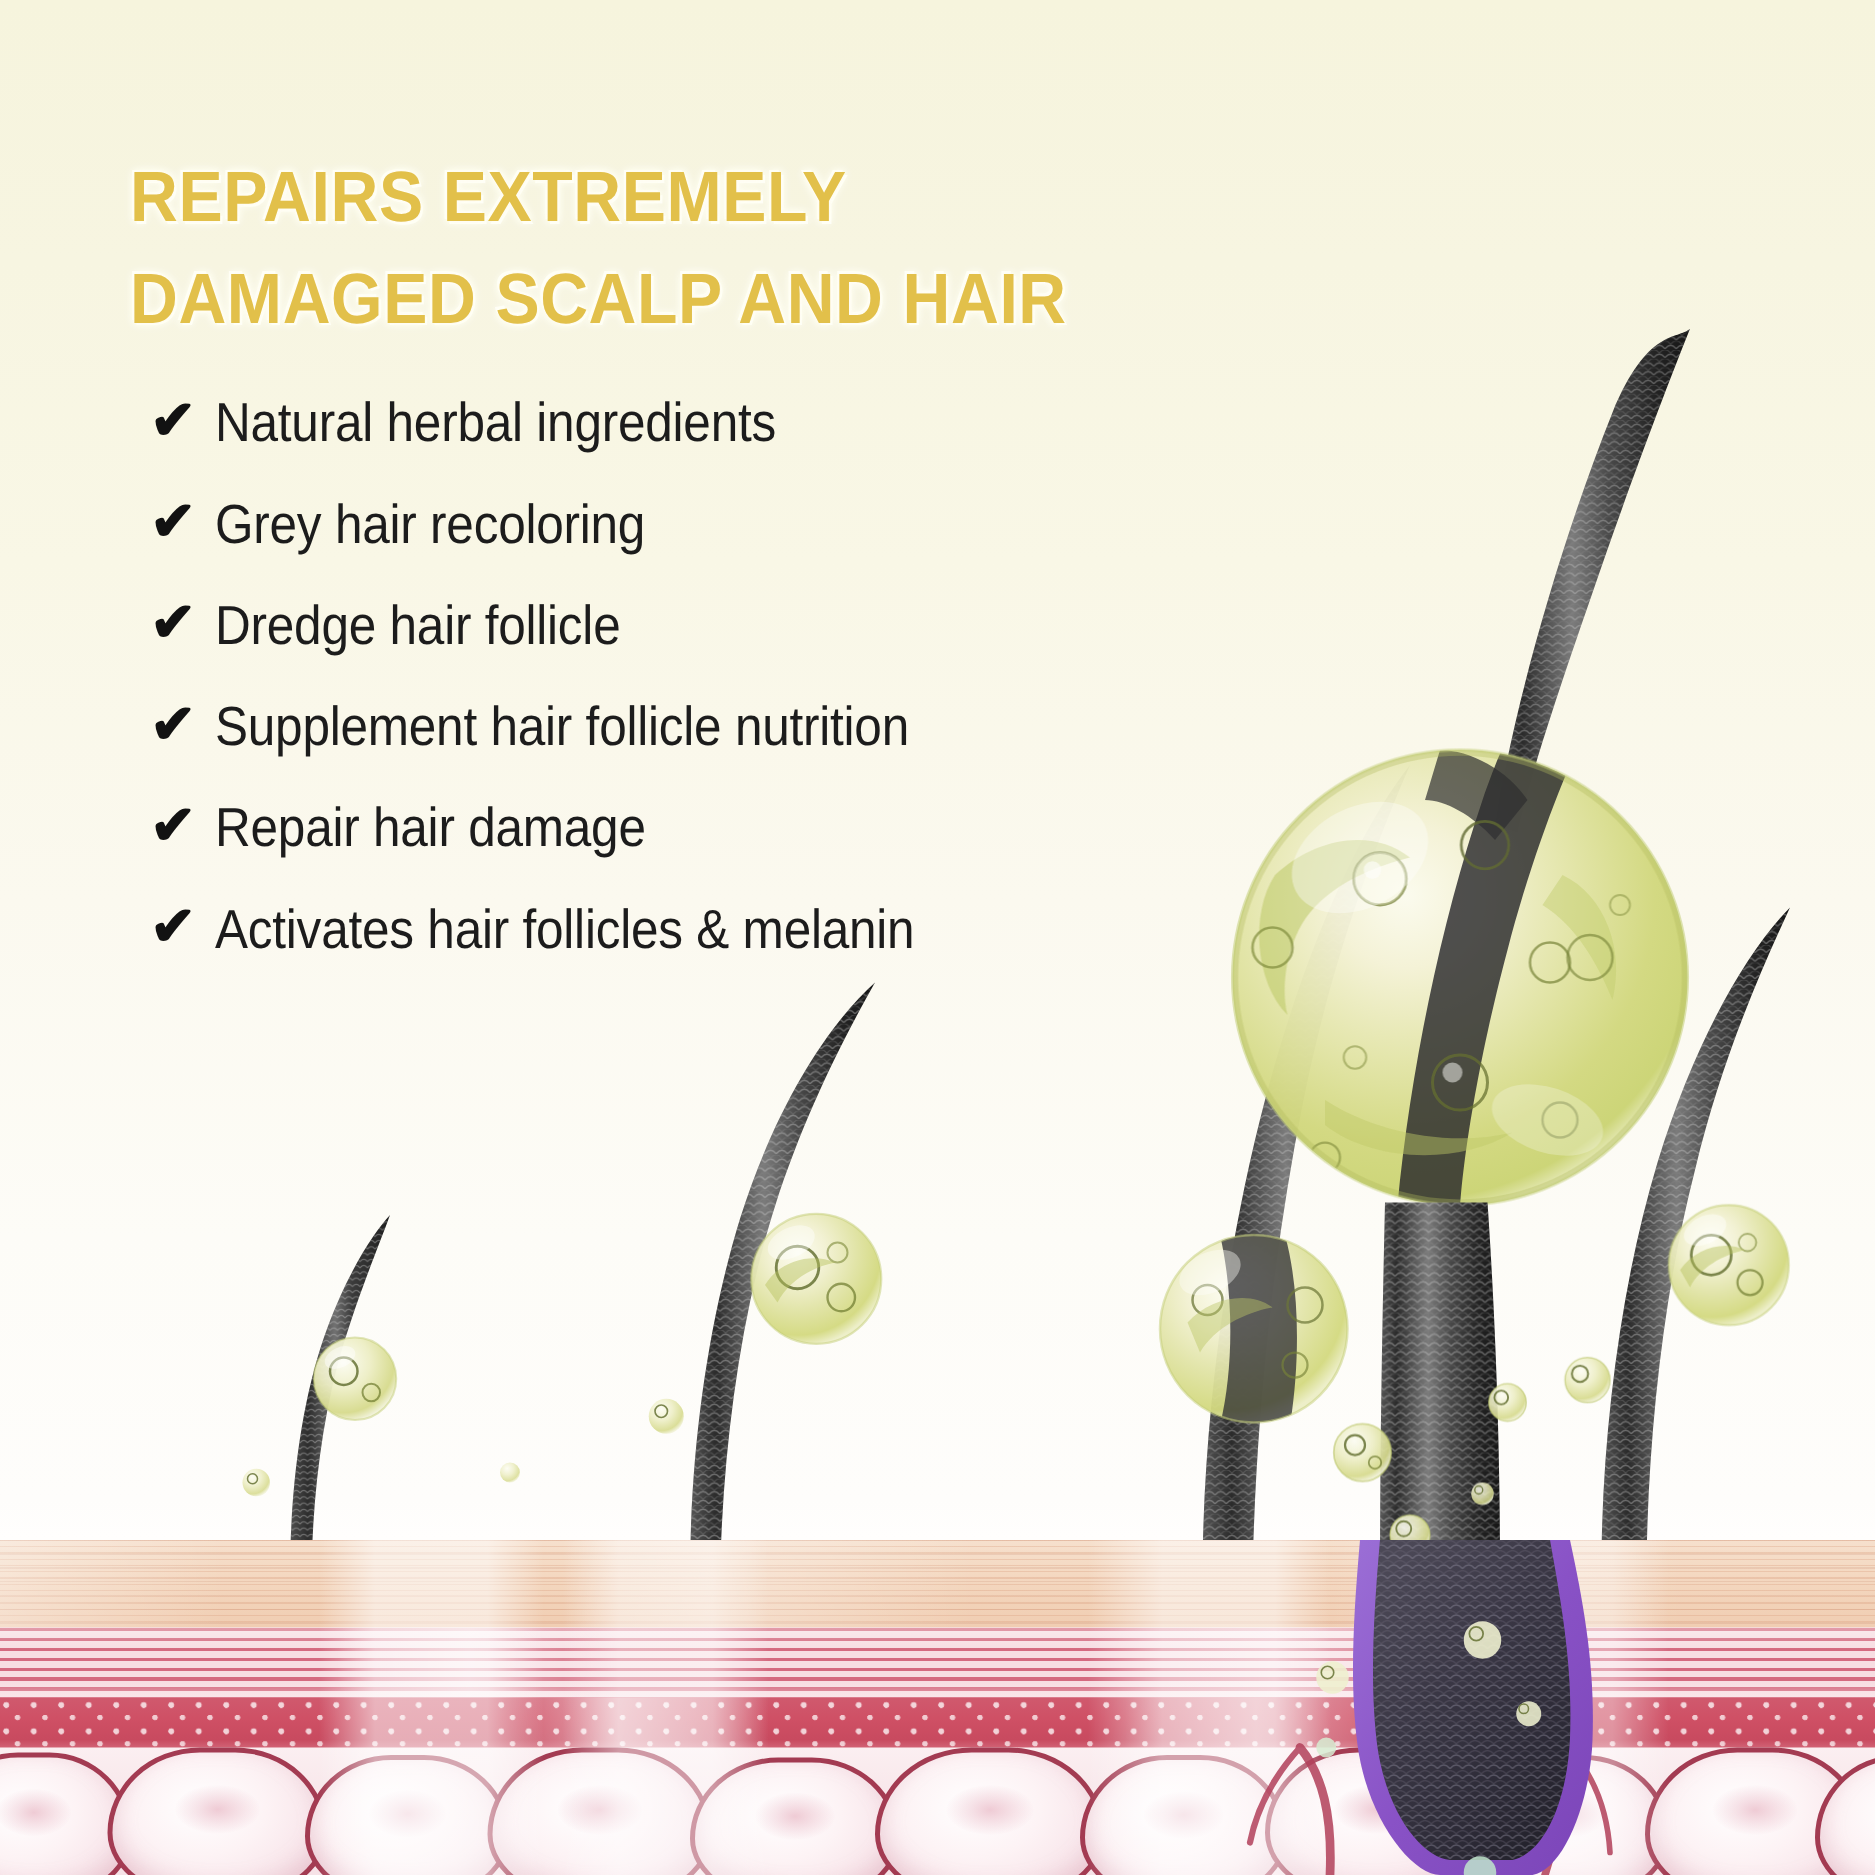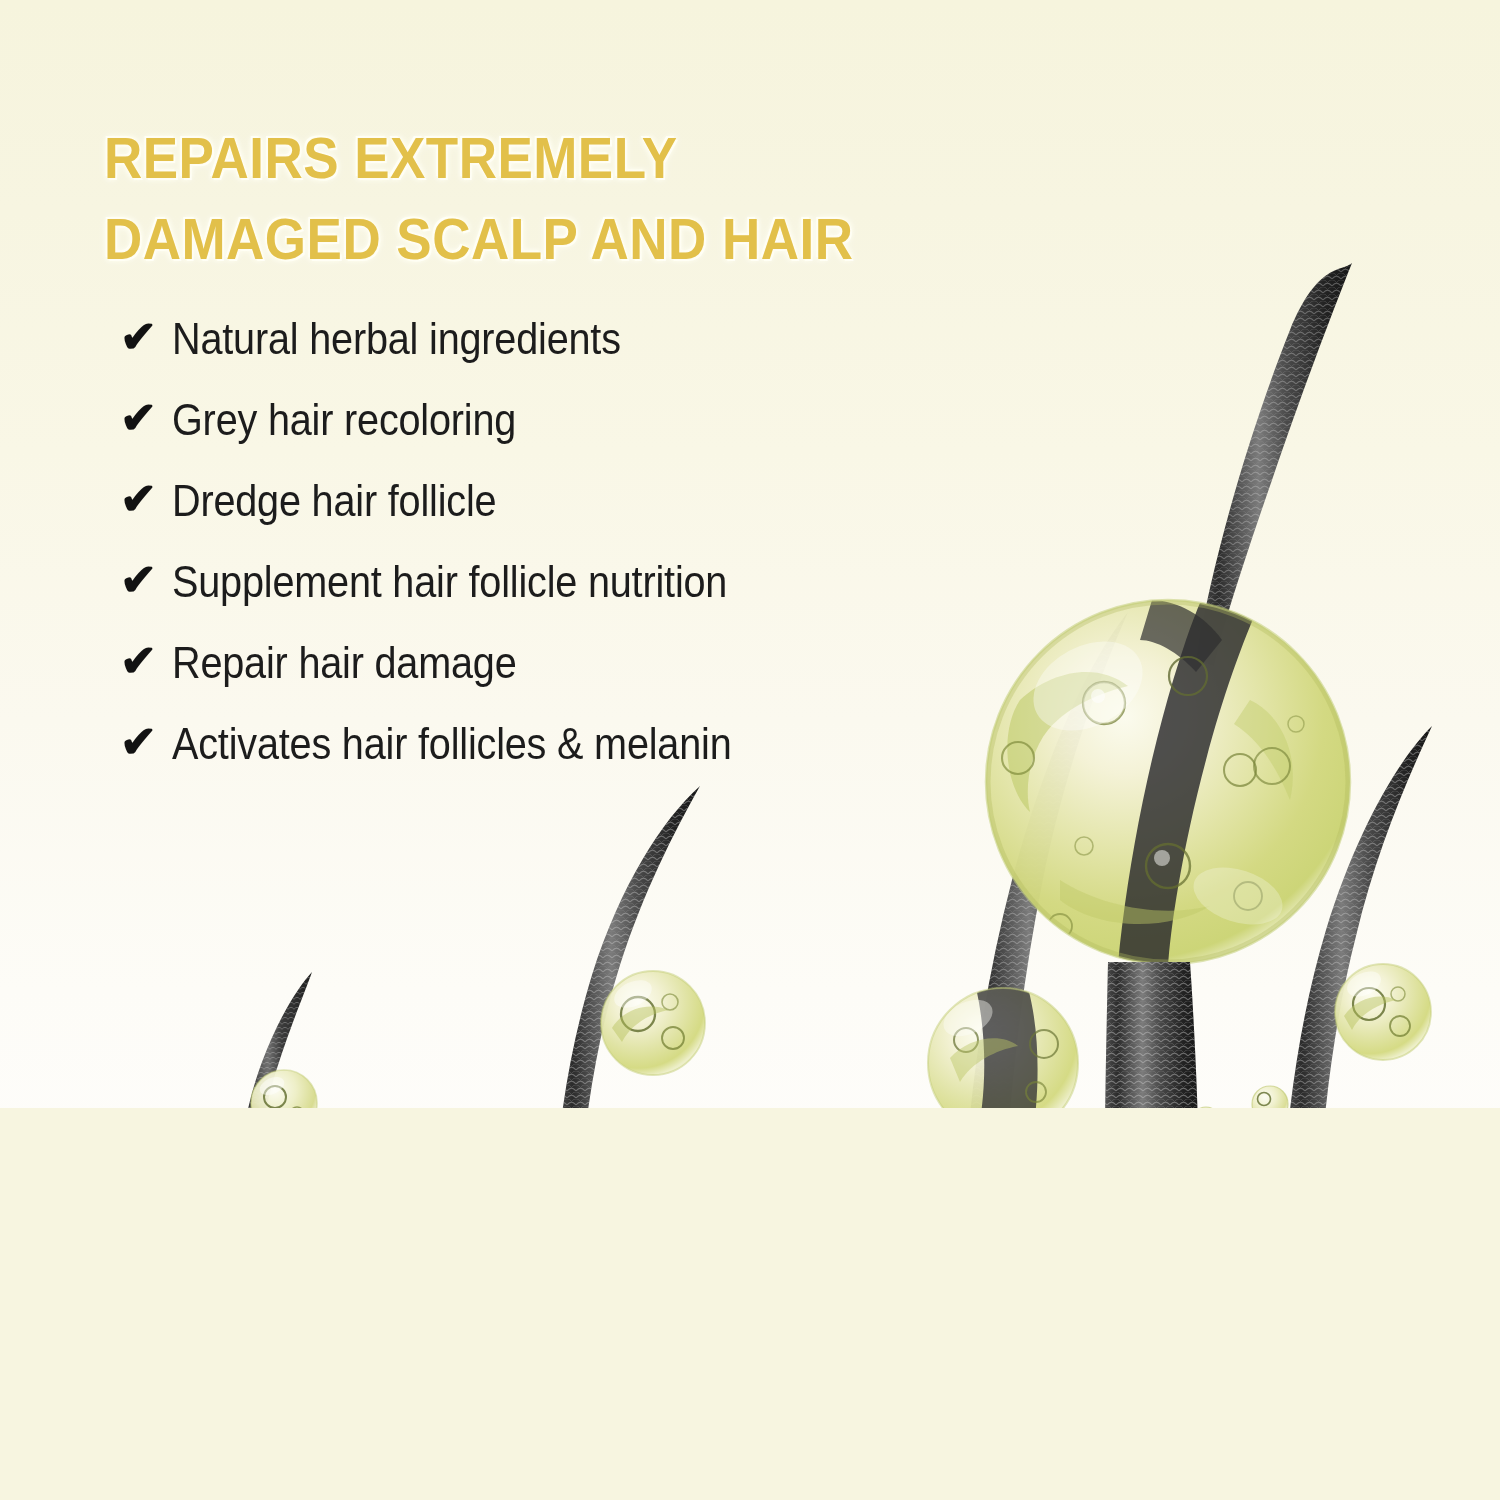--- a/index.html
+++ b/index.html
@@ -1,21 +1,21 @@
 <!DOCTYPE html>
 <html><head>
 <meta charset="utf-8">
 <style>
   html,body{margin:0;padding:0;}
   body{
     width:1500px;height:1500px;overflow:hidden;
     font-family:"Liberation Sans", sans-serif;
     background:#f7f5e0;
   }
-  #scene{position:relative;width:1500px;height:1108px;overflow:hidden;}
+  #scene{position:relative;width:1500px;height:1500px;overflow:hidden;}
 
   
   .bg{
     position:absolute;left:0;top:0;width:1500px;height:1500px;
     background:linear-gradient(to bottom,
        #f6f4dd 0%, #f7f5e1 14%, #f9f7e6 30%,
        #fbf9ef 48%, #fdfcf7 66%, #fefdfb 80%, #fffefd 82%);
   }
 
   

